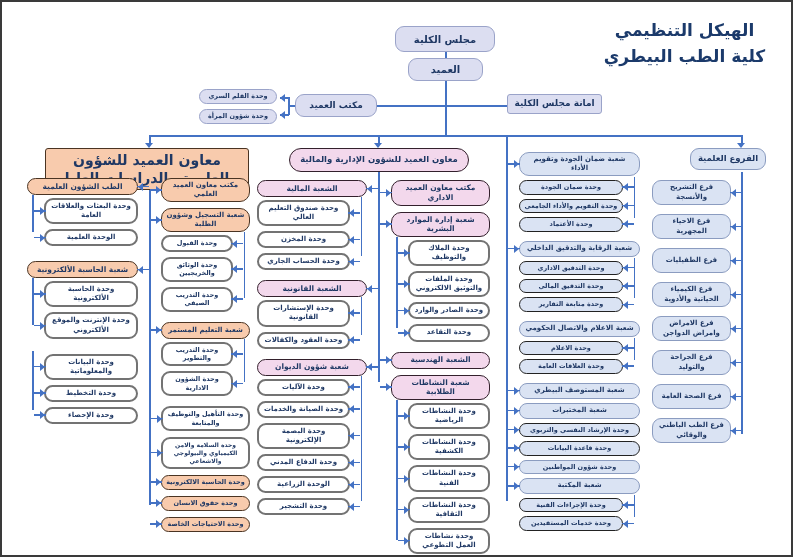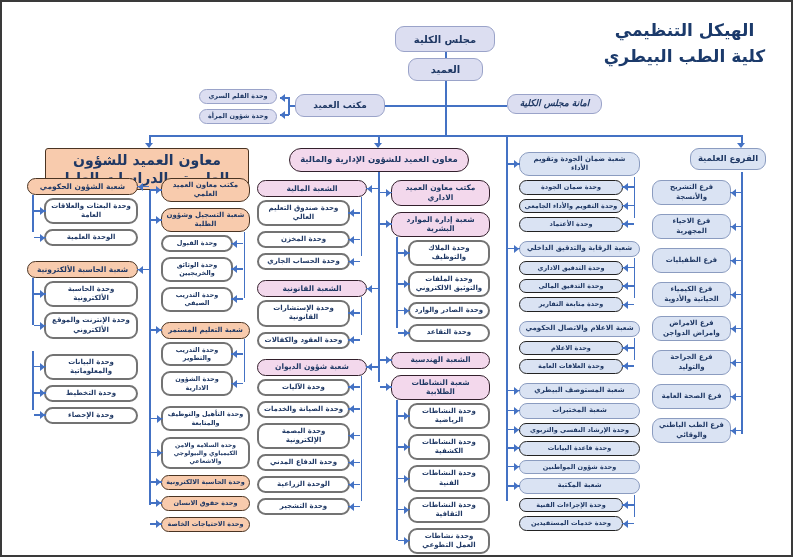--- a/index.html
+++ b/index.html
@@ -38,22 +38,22 @@
   .hline{height:1.5px;}
   .vline{width:1.5px;}
   .tri-down{position:absolute;width:0;height:0;border:4px solid transparent;border-top:5px solid #4472c4;}
   .tri-left{position:absolute;width:0;height:0;border:4px solid transparent;border-right:5px solid #4472c4;}
   
   #title{position:absolute;top:16px;right:14px;width:185px;text-align:center;color:#1b3a6b;
          font-size:17px;font-weight:bold;line-height:1.5;}
   .abs{position:absolute;}
   #b-council{left:393px;top:24px;width:100px;min-height:26px;font-size:10px;}
   #b-dean{left:406px;top:56px;width:75px;min-height:23px;font-size:10px;}
-  #b-office{left:293px;top:92px;width:90px;min-height:23px;font-size:9px;}
-  #b-secr{left:505px;top:92px;width:95px;min-height:20px;font-size:9px;border-radius:9px;font-style:italic;}
+  #b-office{left:293px;top:92px;width:82px;min-height:23px;font-size:9px;}
+  #b-secr{left:505px;top:92px;width:95px;min-height:20px;font-size:9px;border-radius:3px;}
   #b-conf{left:197px;top:87px;width:78px;min-height:15px;font-size:6.5px;padding:1px 3px;}
   #b-women{left:197px;top:107px;width:78px;min-height:15px;font-size:6.5px;padding:1px 3px;}
   #b-dep-sci{left:43px;top:146px;width:204px;min-height:24px;font-size:14px;border-radius:3px;}
   #b-dep-adm{left:287px;top:146px;width:180px;min-height:24px;font-size:8.5px;border-radius:12px;}
   #b-branches-h{left:688px;top:146px;width:76px;min-height:22px;font-size:8.5px;}
   
   #colF{left:25px; top:176px;width:111px;}
   #colF .group{margin-bottom:10px;}
   #colE{left:159px;top:176px;width:89px;}
   #colE .box{font-size:6.5px;}
@@ -103,21 +103,21 @@
   <div class="box lav abs" id="b-secr">امانة مجلس الكلية</div>
   <div class="box lav abs" id="b-conf">وحدة القلم السري</div>
   <div class="box lav abs" id="b-women">وحدة شؤون المرأة</div>
 
   <div class="box peach abs" id="b-dep-sci">معاون العميد للشؤون العلمية والدراسات العليا</div>
   <div class="box pink abs" id="b-dep-adm">معاون العميد للشؤون الإدارية والمالية</div>
   <div class="box blue abs" id="b-branches-h">الفروع العلمية</div>
 
   <div class="col" id="colF">
     <div class="group">
-      <div class="box peach head arr-r">شعبة الشؤون الحكومي</div>
+      <div class="box peach head arr-r">الطب الشؤون العلمية</div>
       <div class="kids kl">
         <div class="box white arr-l">وحدة البعثات والعلاقات العامة</div>
         <div class="box white arr-l">الوحدة العلمية</div>
       </div>
     </div>
     <div class="group">
       <div class="box peach head arr-r">شعبة الحاسبة الألكترونية</div>
       <div class="kids kl">
         <div class="box white arr-l">وحدة الحاسبة الألكترونية</div>
         <div class="box white arr-l">وحدة الإنترنت والموقع الألكتروني</div>

